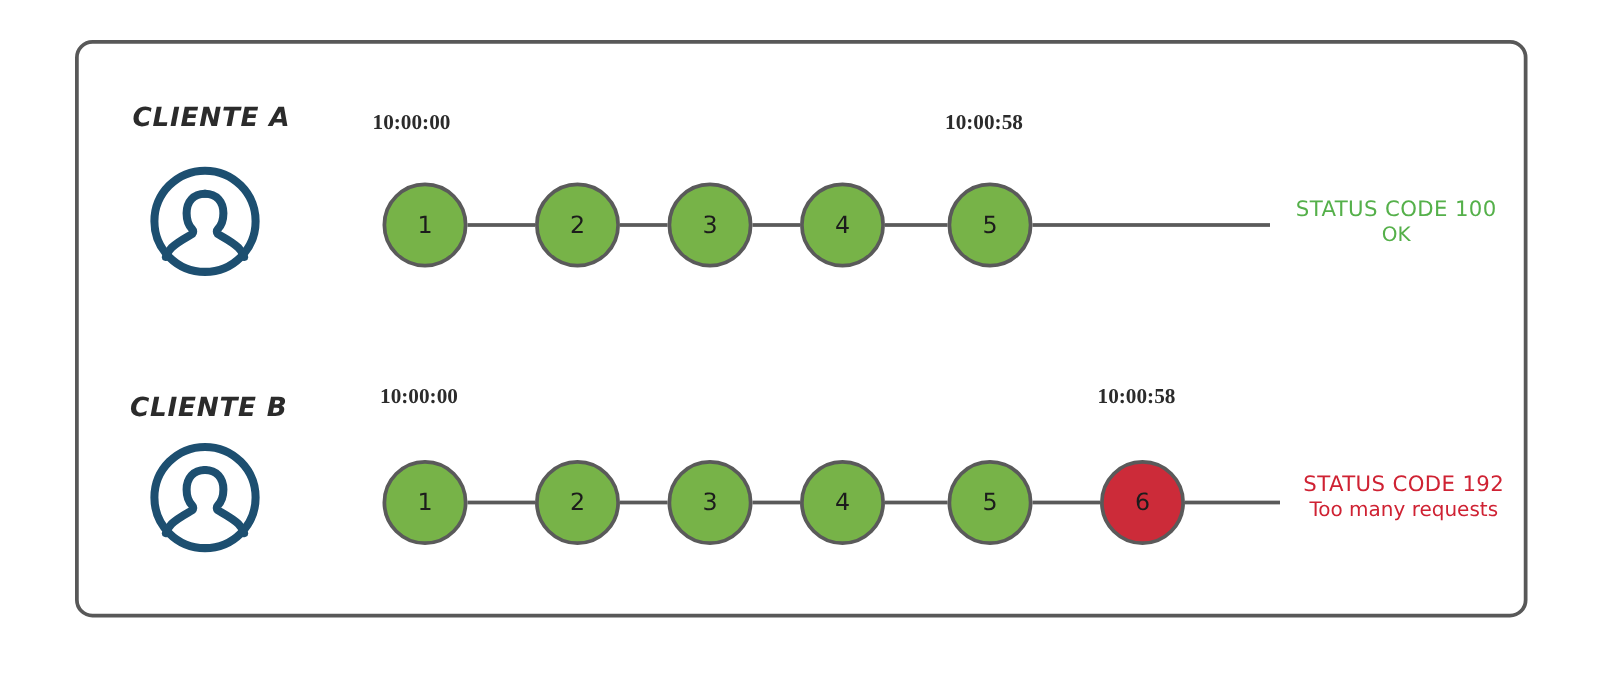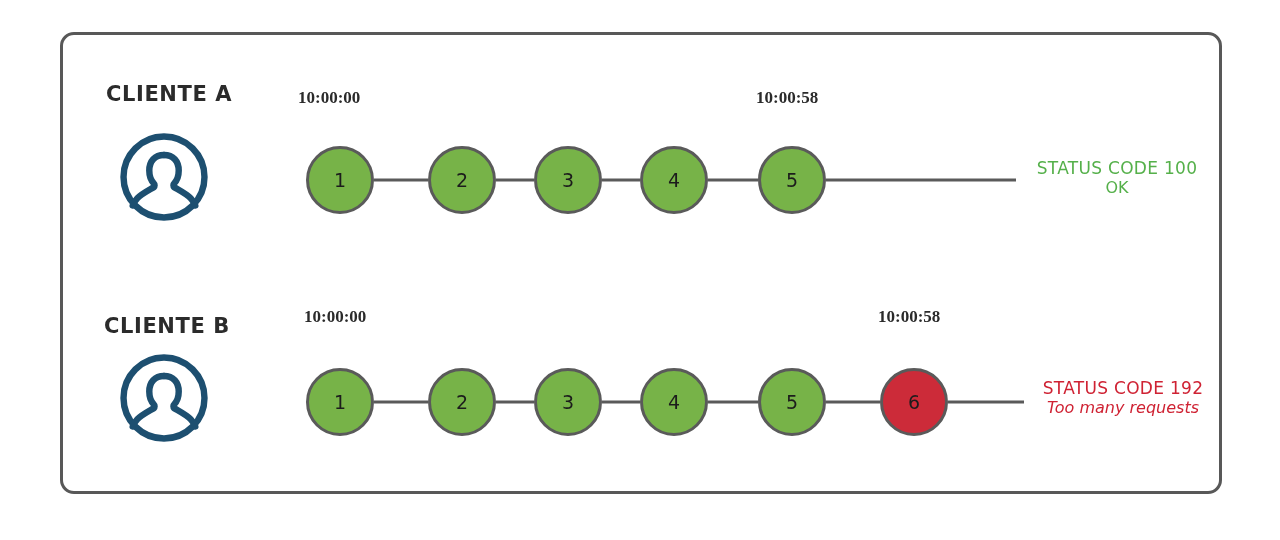--- a/index.html
+++ b/index.html
@@ -33,20 +33,21 @@
     box-sizing: border-box;
     background: #ffffff;
   }
 
   
   .client-label {
     position: absolute;
     font-family: "DejaVu Sans", sans-serif;
     font-size: 21px;
     font-weight: 600;
+    font-style: italic;
     letter-spacing: 0.6px;
     color: #2b2b2b;
     white-space: nowrap;
   }
 
   
   .avatar {
     position: absolute;
     width: 92px;
     height: 92px;
@@ -103,21 +104,21 @@
   }
   .status .line1 {
     font-size: 17px;
     letter-spacing: 0.3px;
   }
   .status .line2 {
     font-size: 16px;
   }
   .status.ok   { color: #55b04a; }
   .status.err  { color: #cf2233; }
-  .status.err .line2 { font-size: 16px; font-style: italic; }
+  .status.err .line2 { font-size: 16px; }
 </style>
 </head>
 <body>
 
 <div id="canvas">
 
   <div class="frame"></div>
 
   <div>
 

